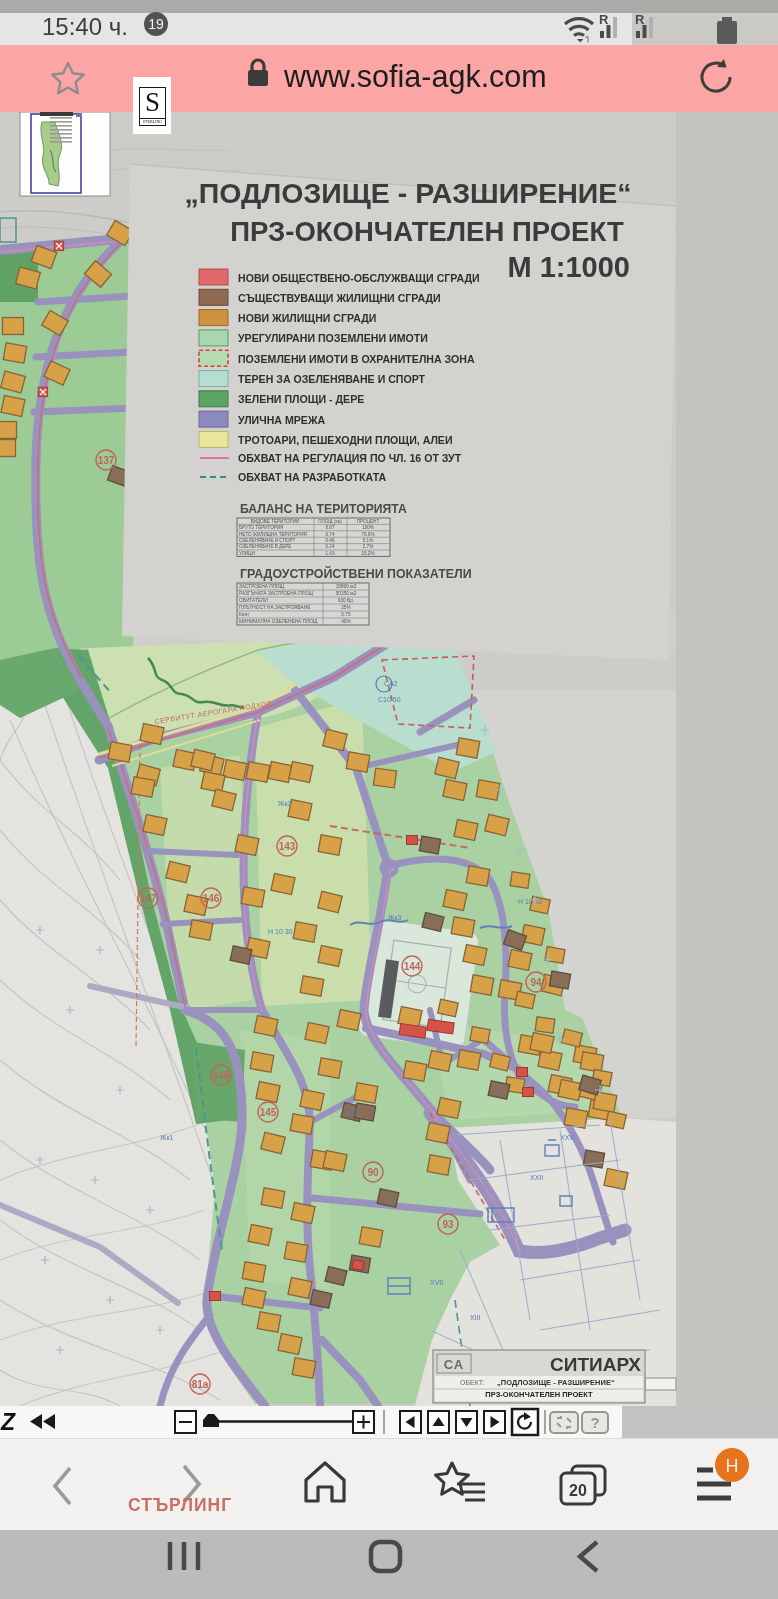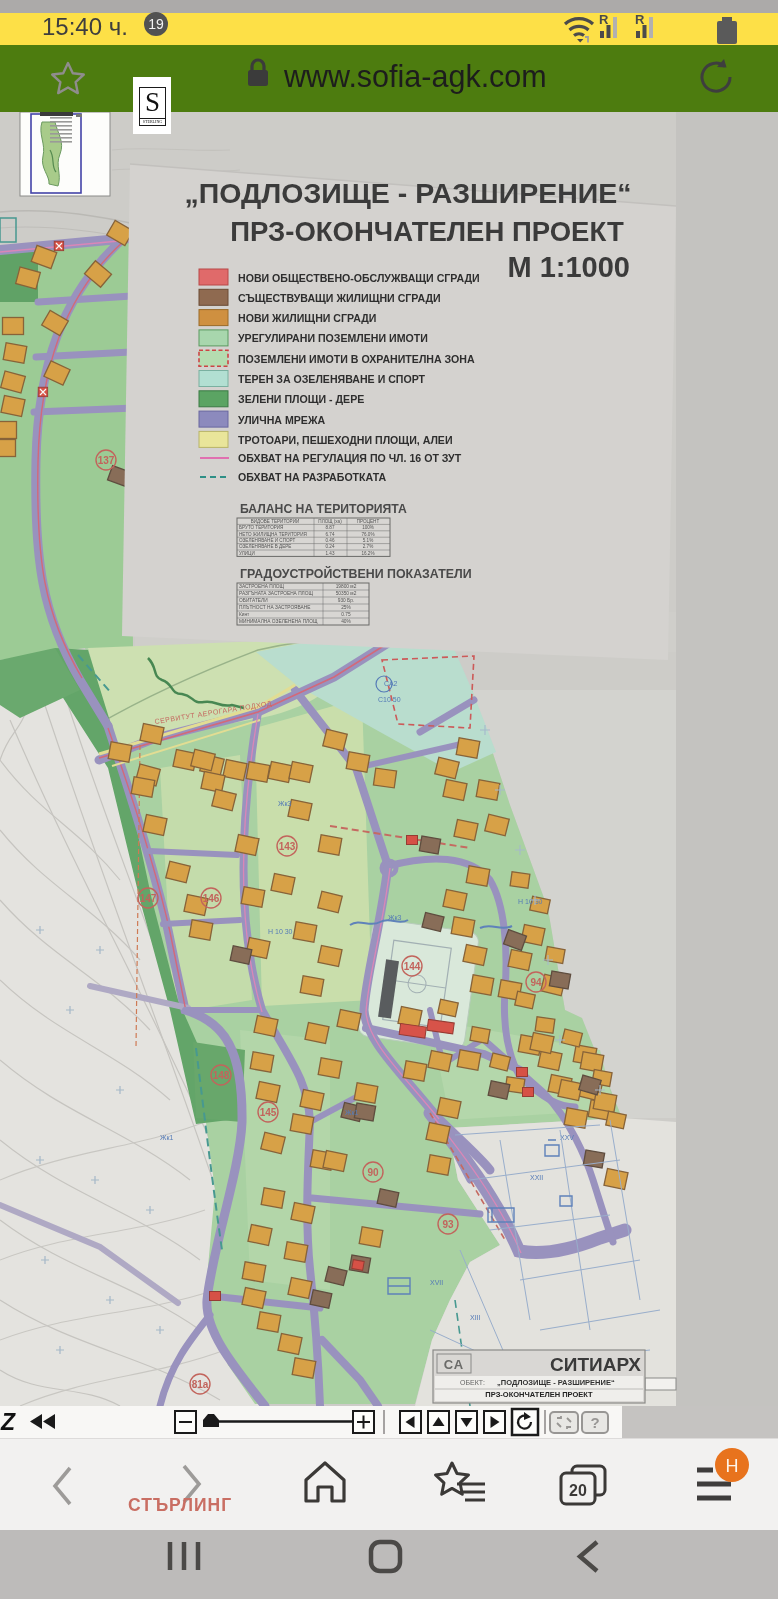--- a/index.html
+++ b/index.html
@@ -1,20 +1,20 @@
 <!DOCTYPE html>
 <html><head>
 <meta charset="utf-8">
 <style>
 html,body{margin:0;padding:0;}
 body{width:778px;height:1599px;position:relative;overflow:hidden;background:#cbc9c6;font-family:"Liberation Sans",sans-serif;}
 .abs{position:absolute;}
 #topstrip{left:0;top:0;width:778px;height:13px;background:#acaaa9;}
-#statusbar{left:0;top:13px;width:778px;height:32px;background:#fde047;}
-#urlbar{left:0;top:45px;width:778px;height:67px;background:#4d7c0f;}
+#statusbar{left:0;top:13px;width:632px;height:32px;background:#e5e5e5;}
+#urlbar{left:0;top:45px;width:778px;height:67px;background:#fca5a5;}
 #maparea{left:0;top:112px;width:778px;height:1294px;}
 #controls{left:0;top:1406px;width:778px;height:32px;background:#c5c3c1;}
 #controlsw{left:0;top:0;width:622px;height:32px;background:#f8f7f5;position:absolute;}
 #toolbar{left:0;top:1438px;width:778px;height:92px;background:#f2f1f0;border-top:1px solid #dddbda;box-sizing:border-box;}
 #navbar{left:0;top:1530px;width:778px;height:69px;background:#bdbbba;}
 #sterling{left:133px;top:77px;width:38px;height:57px;background:#fff;z-index:30;}
 #sterling .inbox{position:absolute;left:6px;top:10px;width:25px;height:30px;border:1px solid #1a1a1a;text-align:center;font-family:"Liberation Serif",serif;font-size:27px;line-height:29px;color:#111;}
 #sterling .sub{position:absolute;left:6px;top:41px;width:25px;height:7px;border:1px solid #1a1a1a;border-top:none;font-family:"Liberation Serif",serif;font-size:4px;text-align:center;color:#111;line-height:7px;}
 .statustext{position:absolute;left:42px;top:0px;font-size:24px;color:#3e3e3e;}
 .badge{position:absolute;left:144px;top:-1px;width:24px;height:24px;border-radius:12px;background:#525252;color:#f3f3f3;font-size:14px;text-align:center;line-height:24px;}

